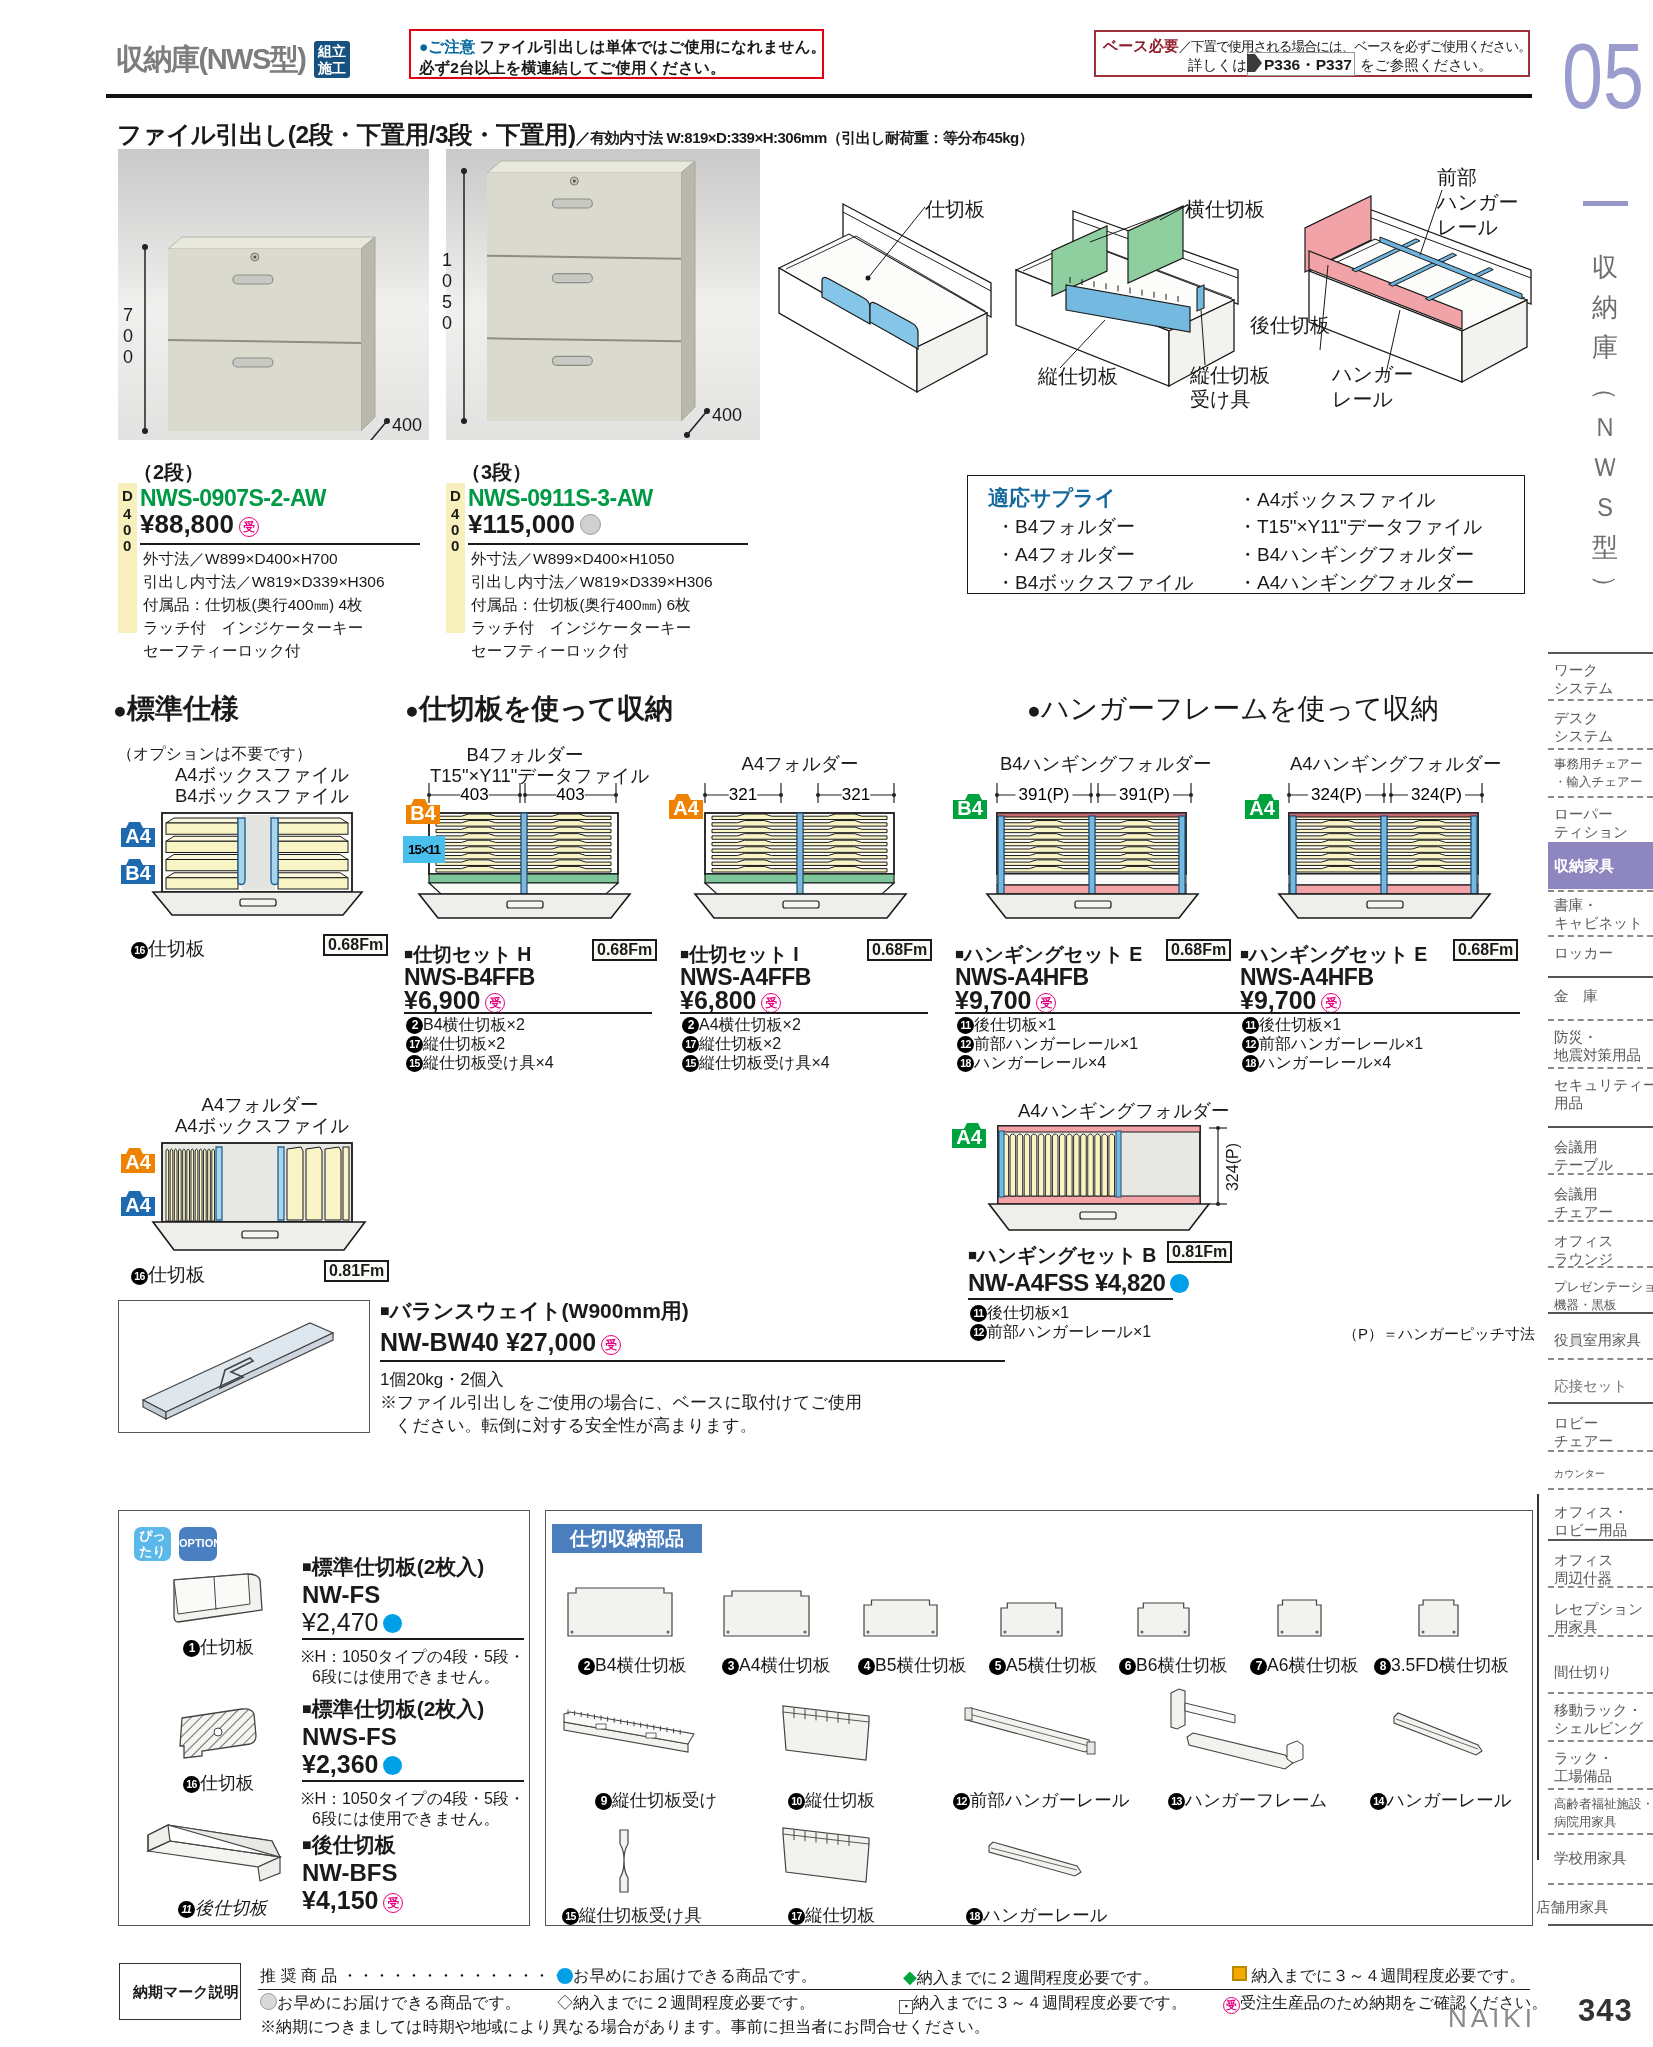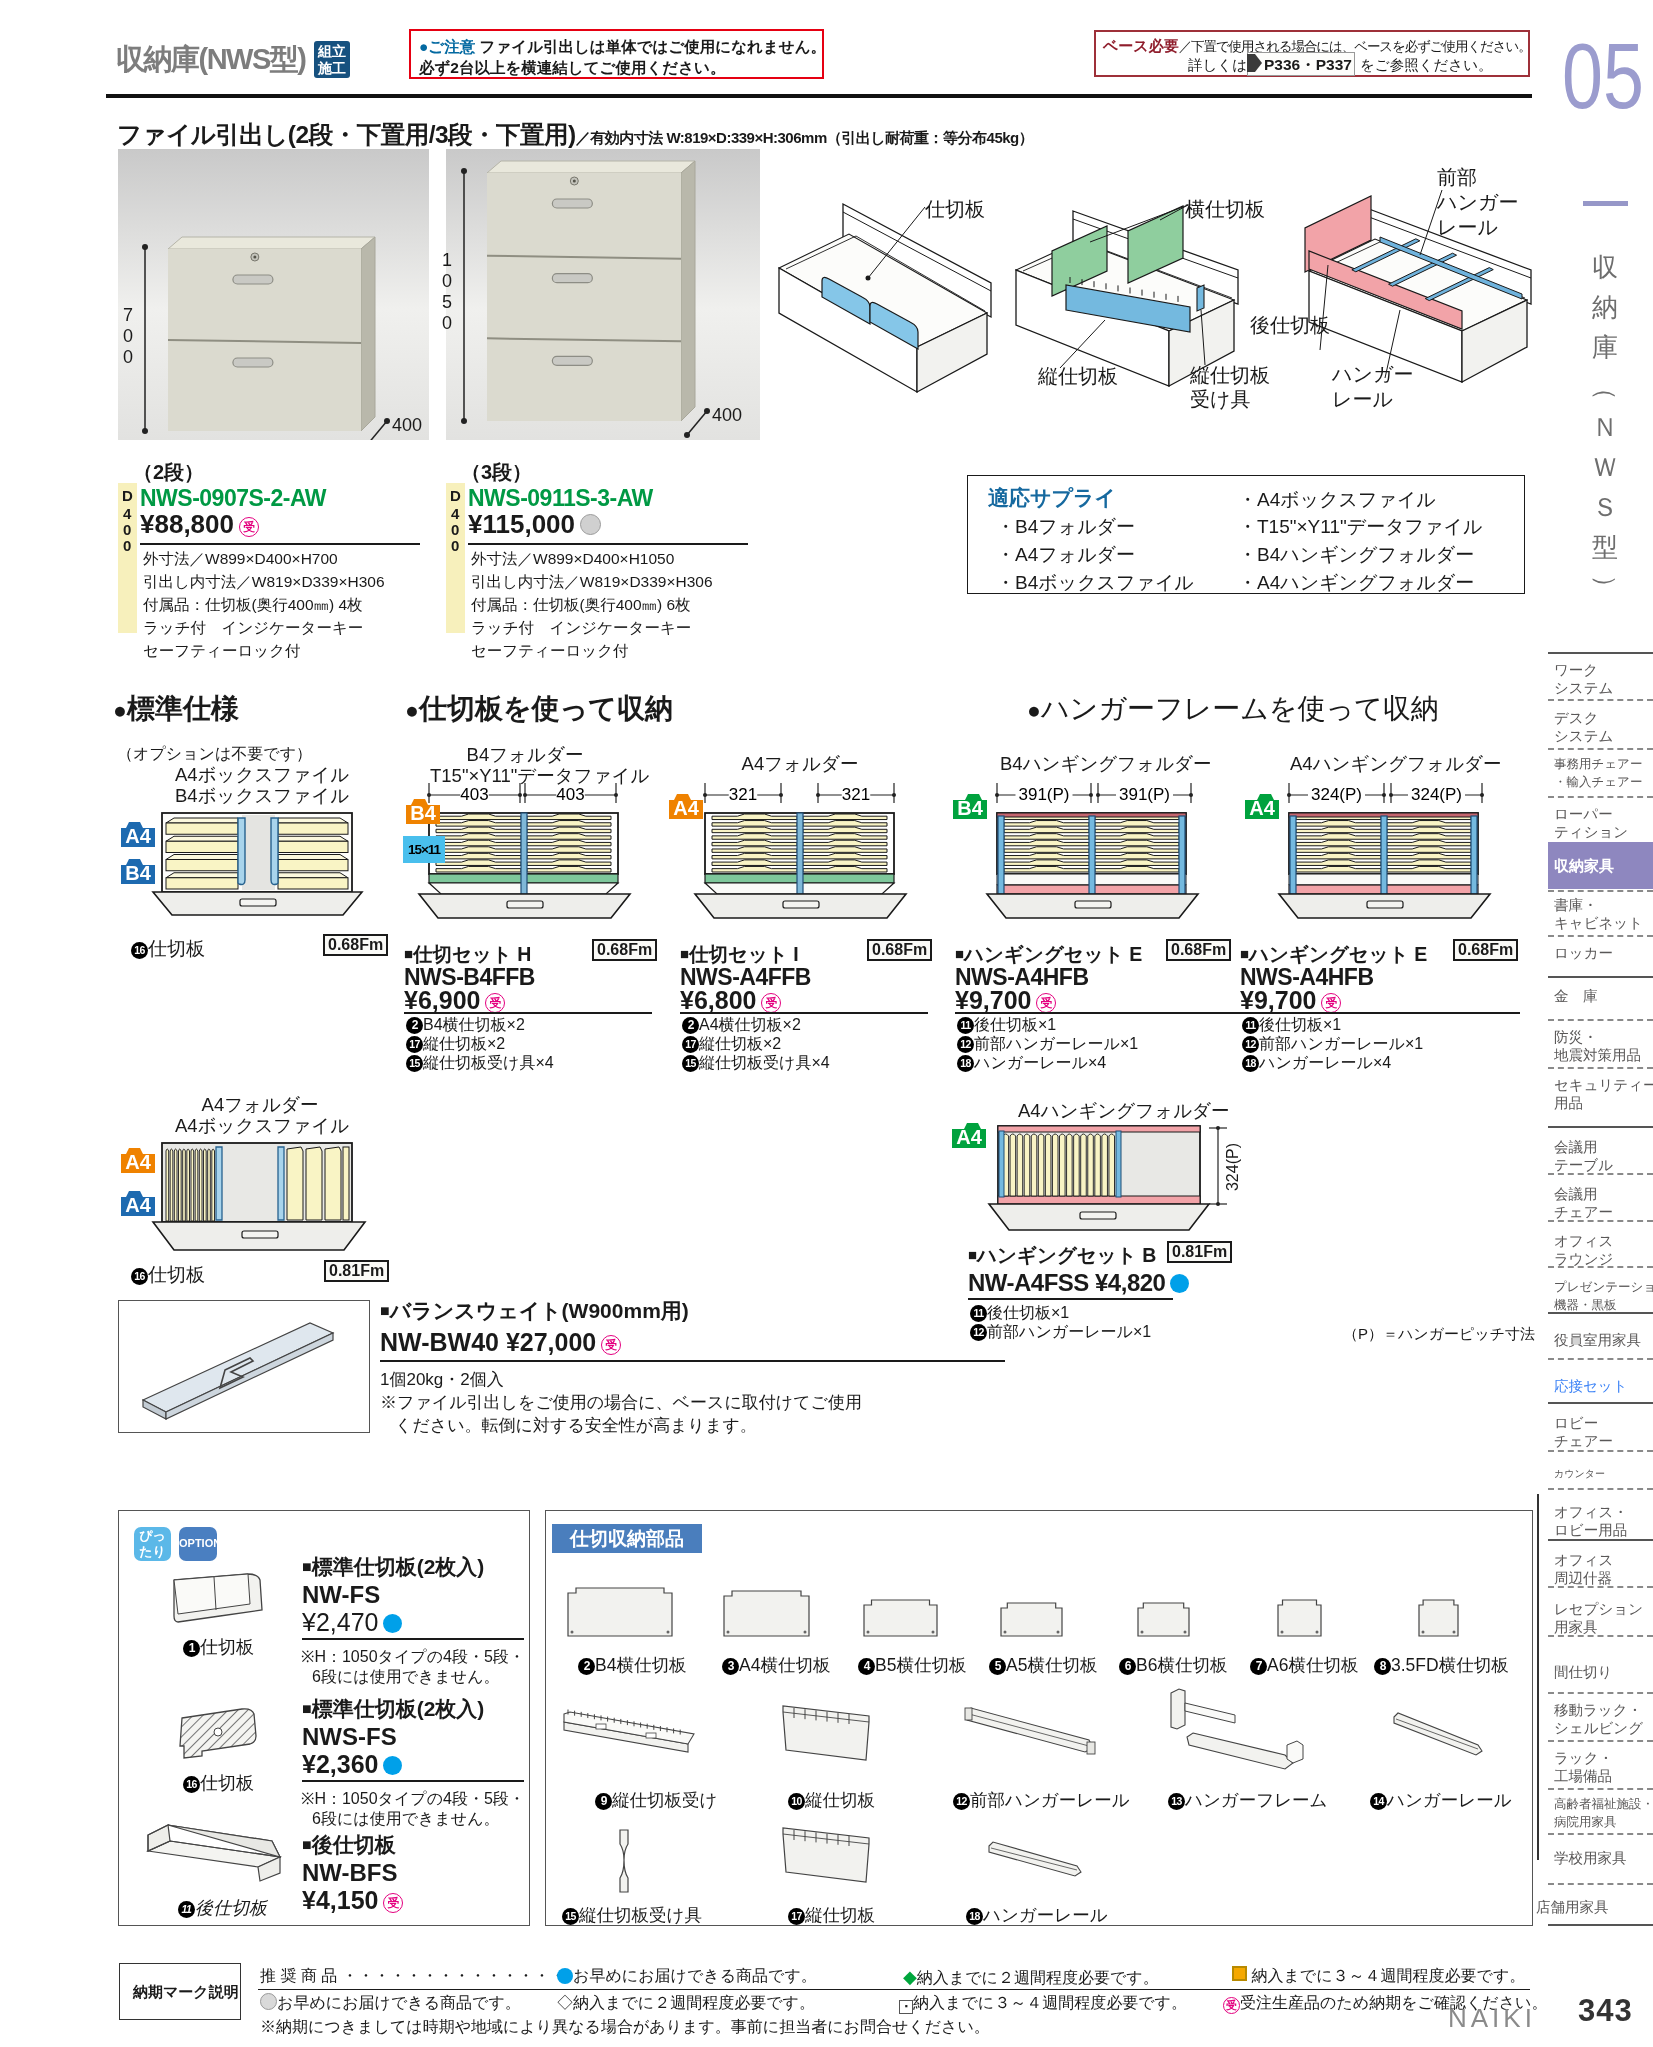--- a/index.html
+++ b/index.html
@@ -909,21 +909,21 @@
 <div class="ab" style="left:1554px;top:1138px;font-size:14.5px;line-height:18px;color:#595757;">会議用<br>テーブル</div>
 
 <div class="ab" style="left:1554px;top:1185px;font-size:14.5px;line-height:18px;color:#595757;">会議用<br>チェアー</div>
 
 <div class="ab" style="left:1554px;top:1232px;font-size:14.5px;line-height:18px;color:#595757;">オフィス<br>ラウンジ</div>
 
 <div class="ab" style="left:1554px;top:1279px;font-size:12.5px;line-height:17.5px;color:#595757;">プレゼンテーション<br>機器・黒板</div>
 
 <div class="ab" style="left:1554px;top:1331px;font-size:14.5px;color:#595757;">役員室用家具</div>
 
-<div class="ab" style="left:1554px;top:1377px;font-size:14.5px;color:#3b82f6;font-family:Liberation Mono, monospace;">応接セット</div>
+<div class="ab" style="left:1554px;top:1377px;font-size:14.5px;color:#737373;font-family:Liberation Mono, monospace;">応接セット</div>
 
 <div class="ab" style="left:1554px;top:1414px;font-size:14.5px;line-height:18px;color:#595757;">ロビー<br>チェアー</div>
 
 <div class="ab" style="left:1554px;top:1467px;font-size:10px;color:#595757;">カウンター</div>
 
 <div class="ab" style="left:1554px;top:1503px;font-size:14.5px;line-height:18px;color:#595757;">オフィス・<br>ロビー用品</div>
 
 <div class="ab" style="left:1554px;top:1551px;font-size:14.5px;line-height:18px;color:#595757;">オフィス<br>周辺什器</div>
 
 <div class="ab" style="left:1554px;top:1600px;font-size:14.5px;line-height:18px;color:#595757;">レセプション<br>用家具</div>

